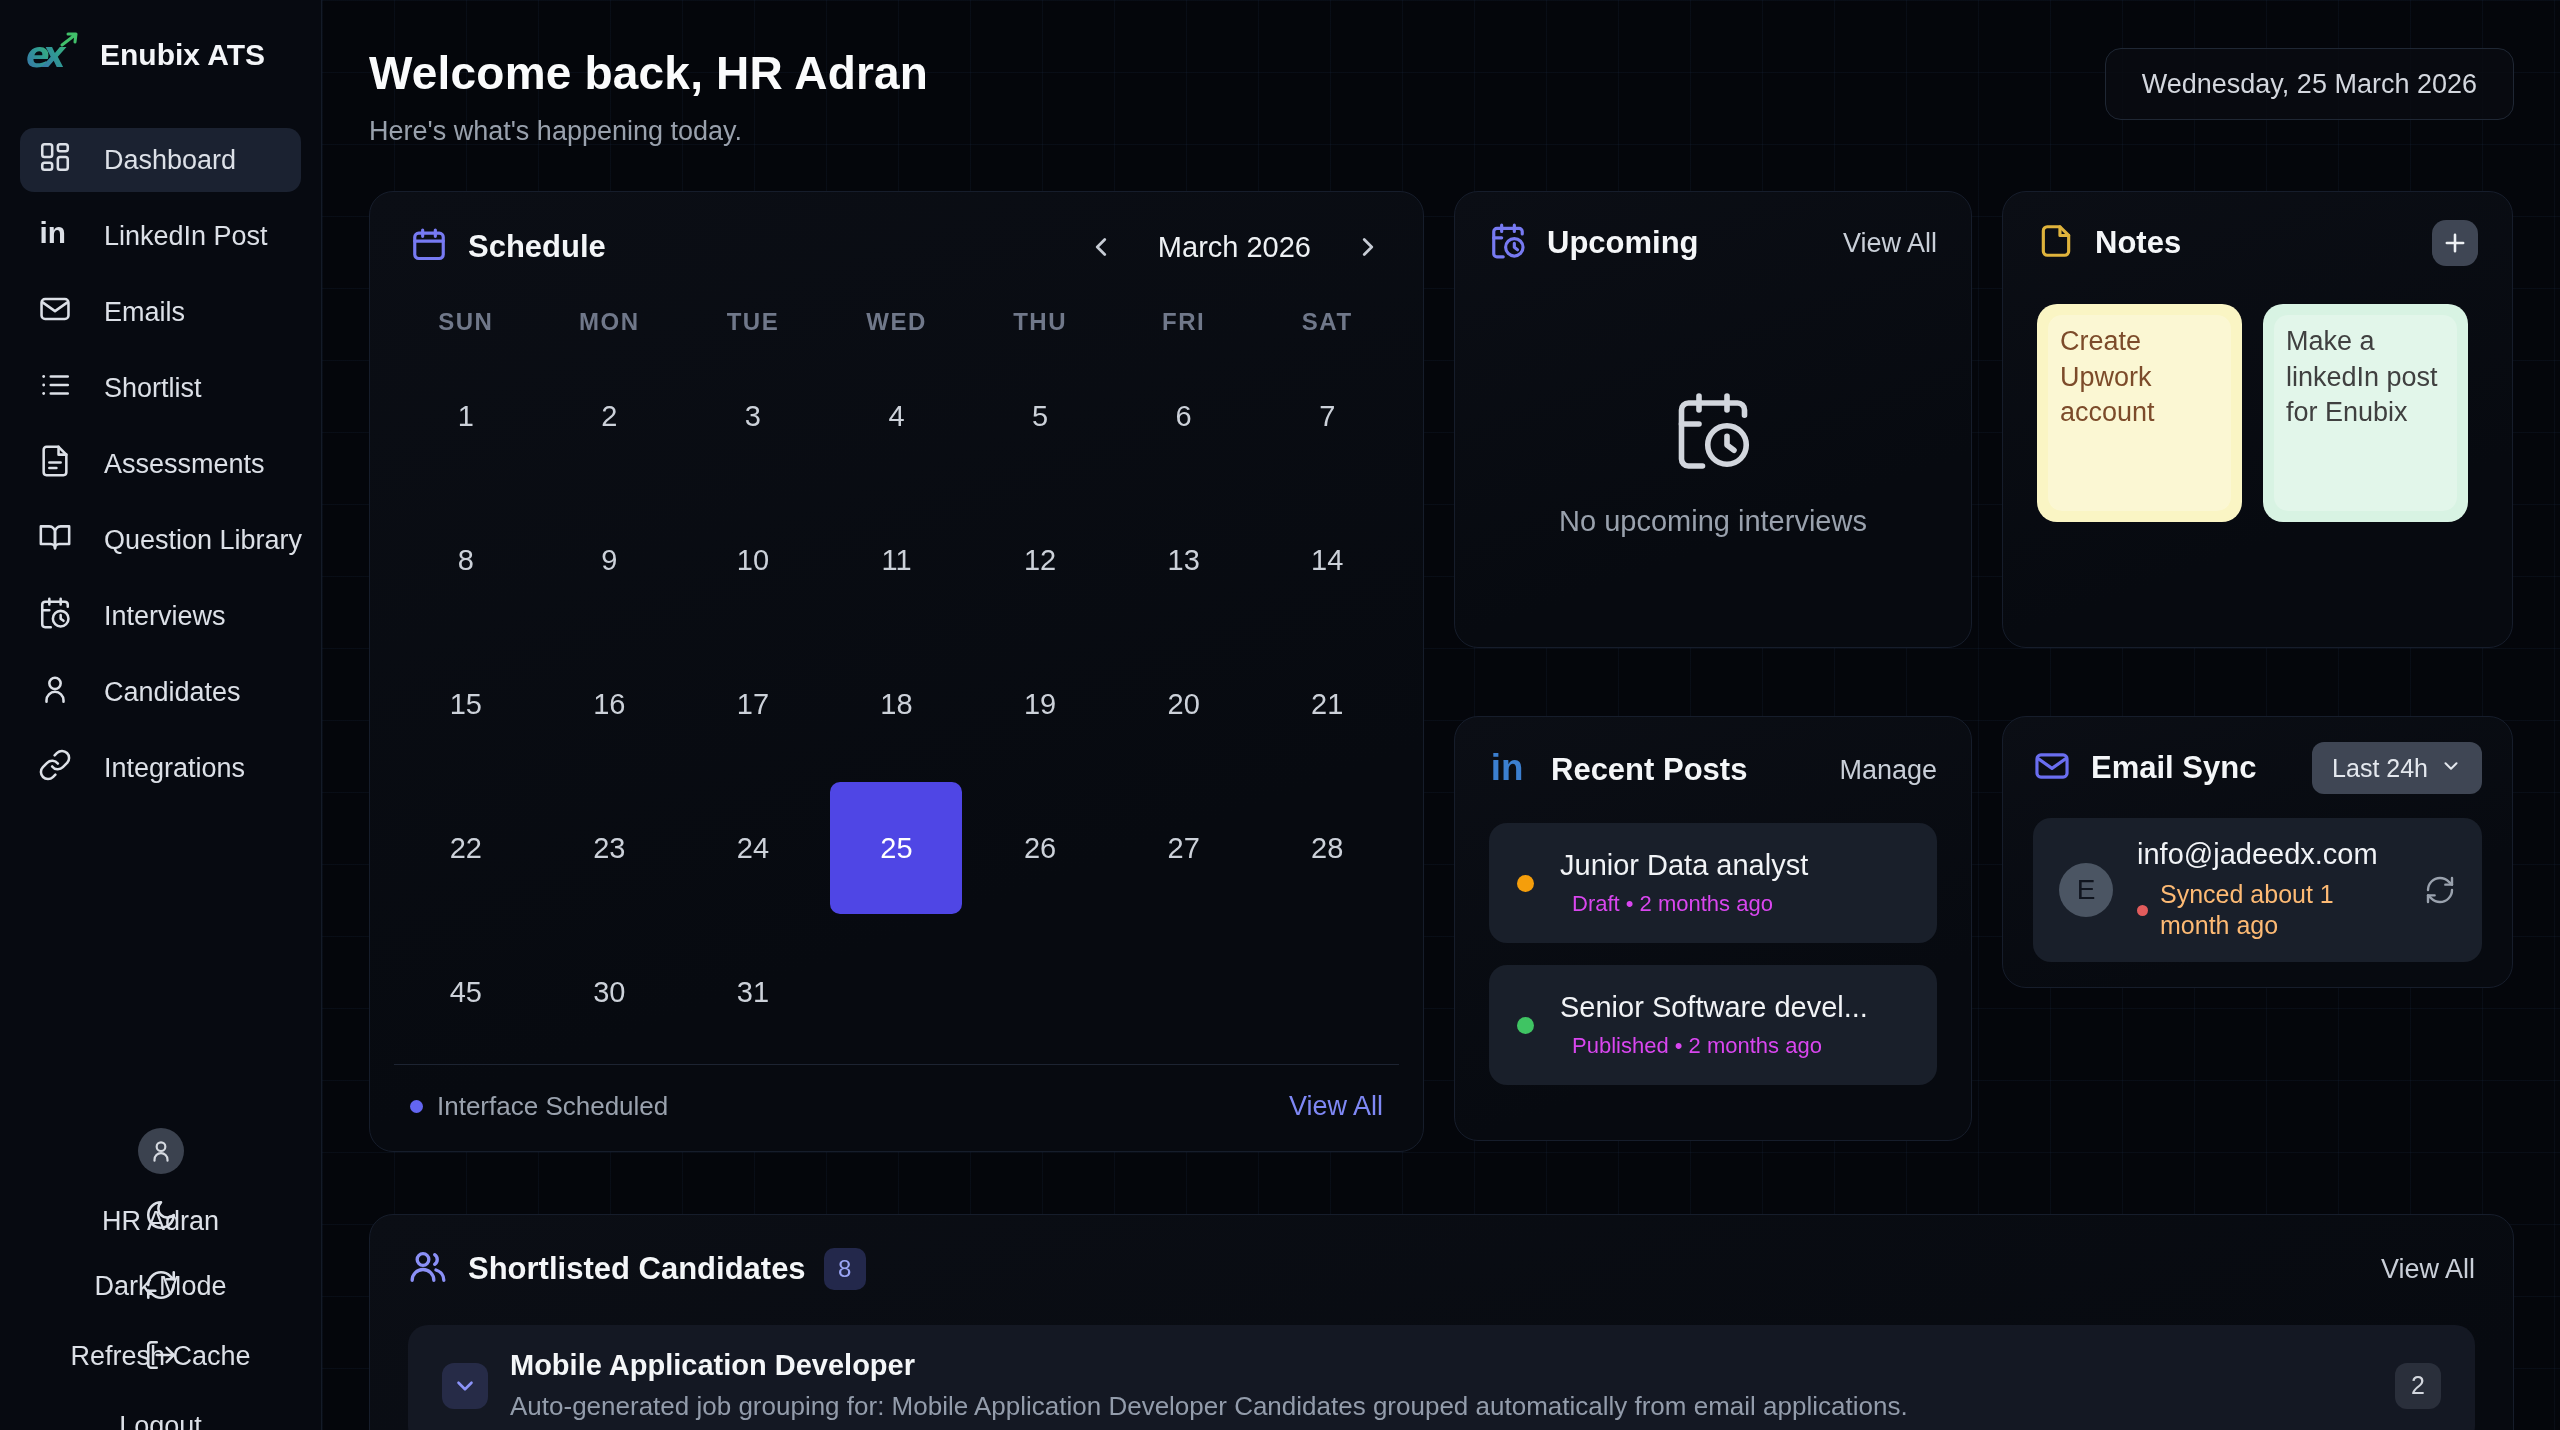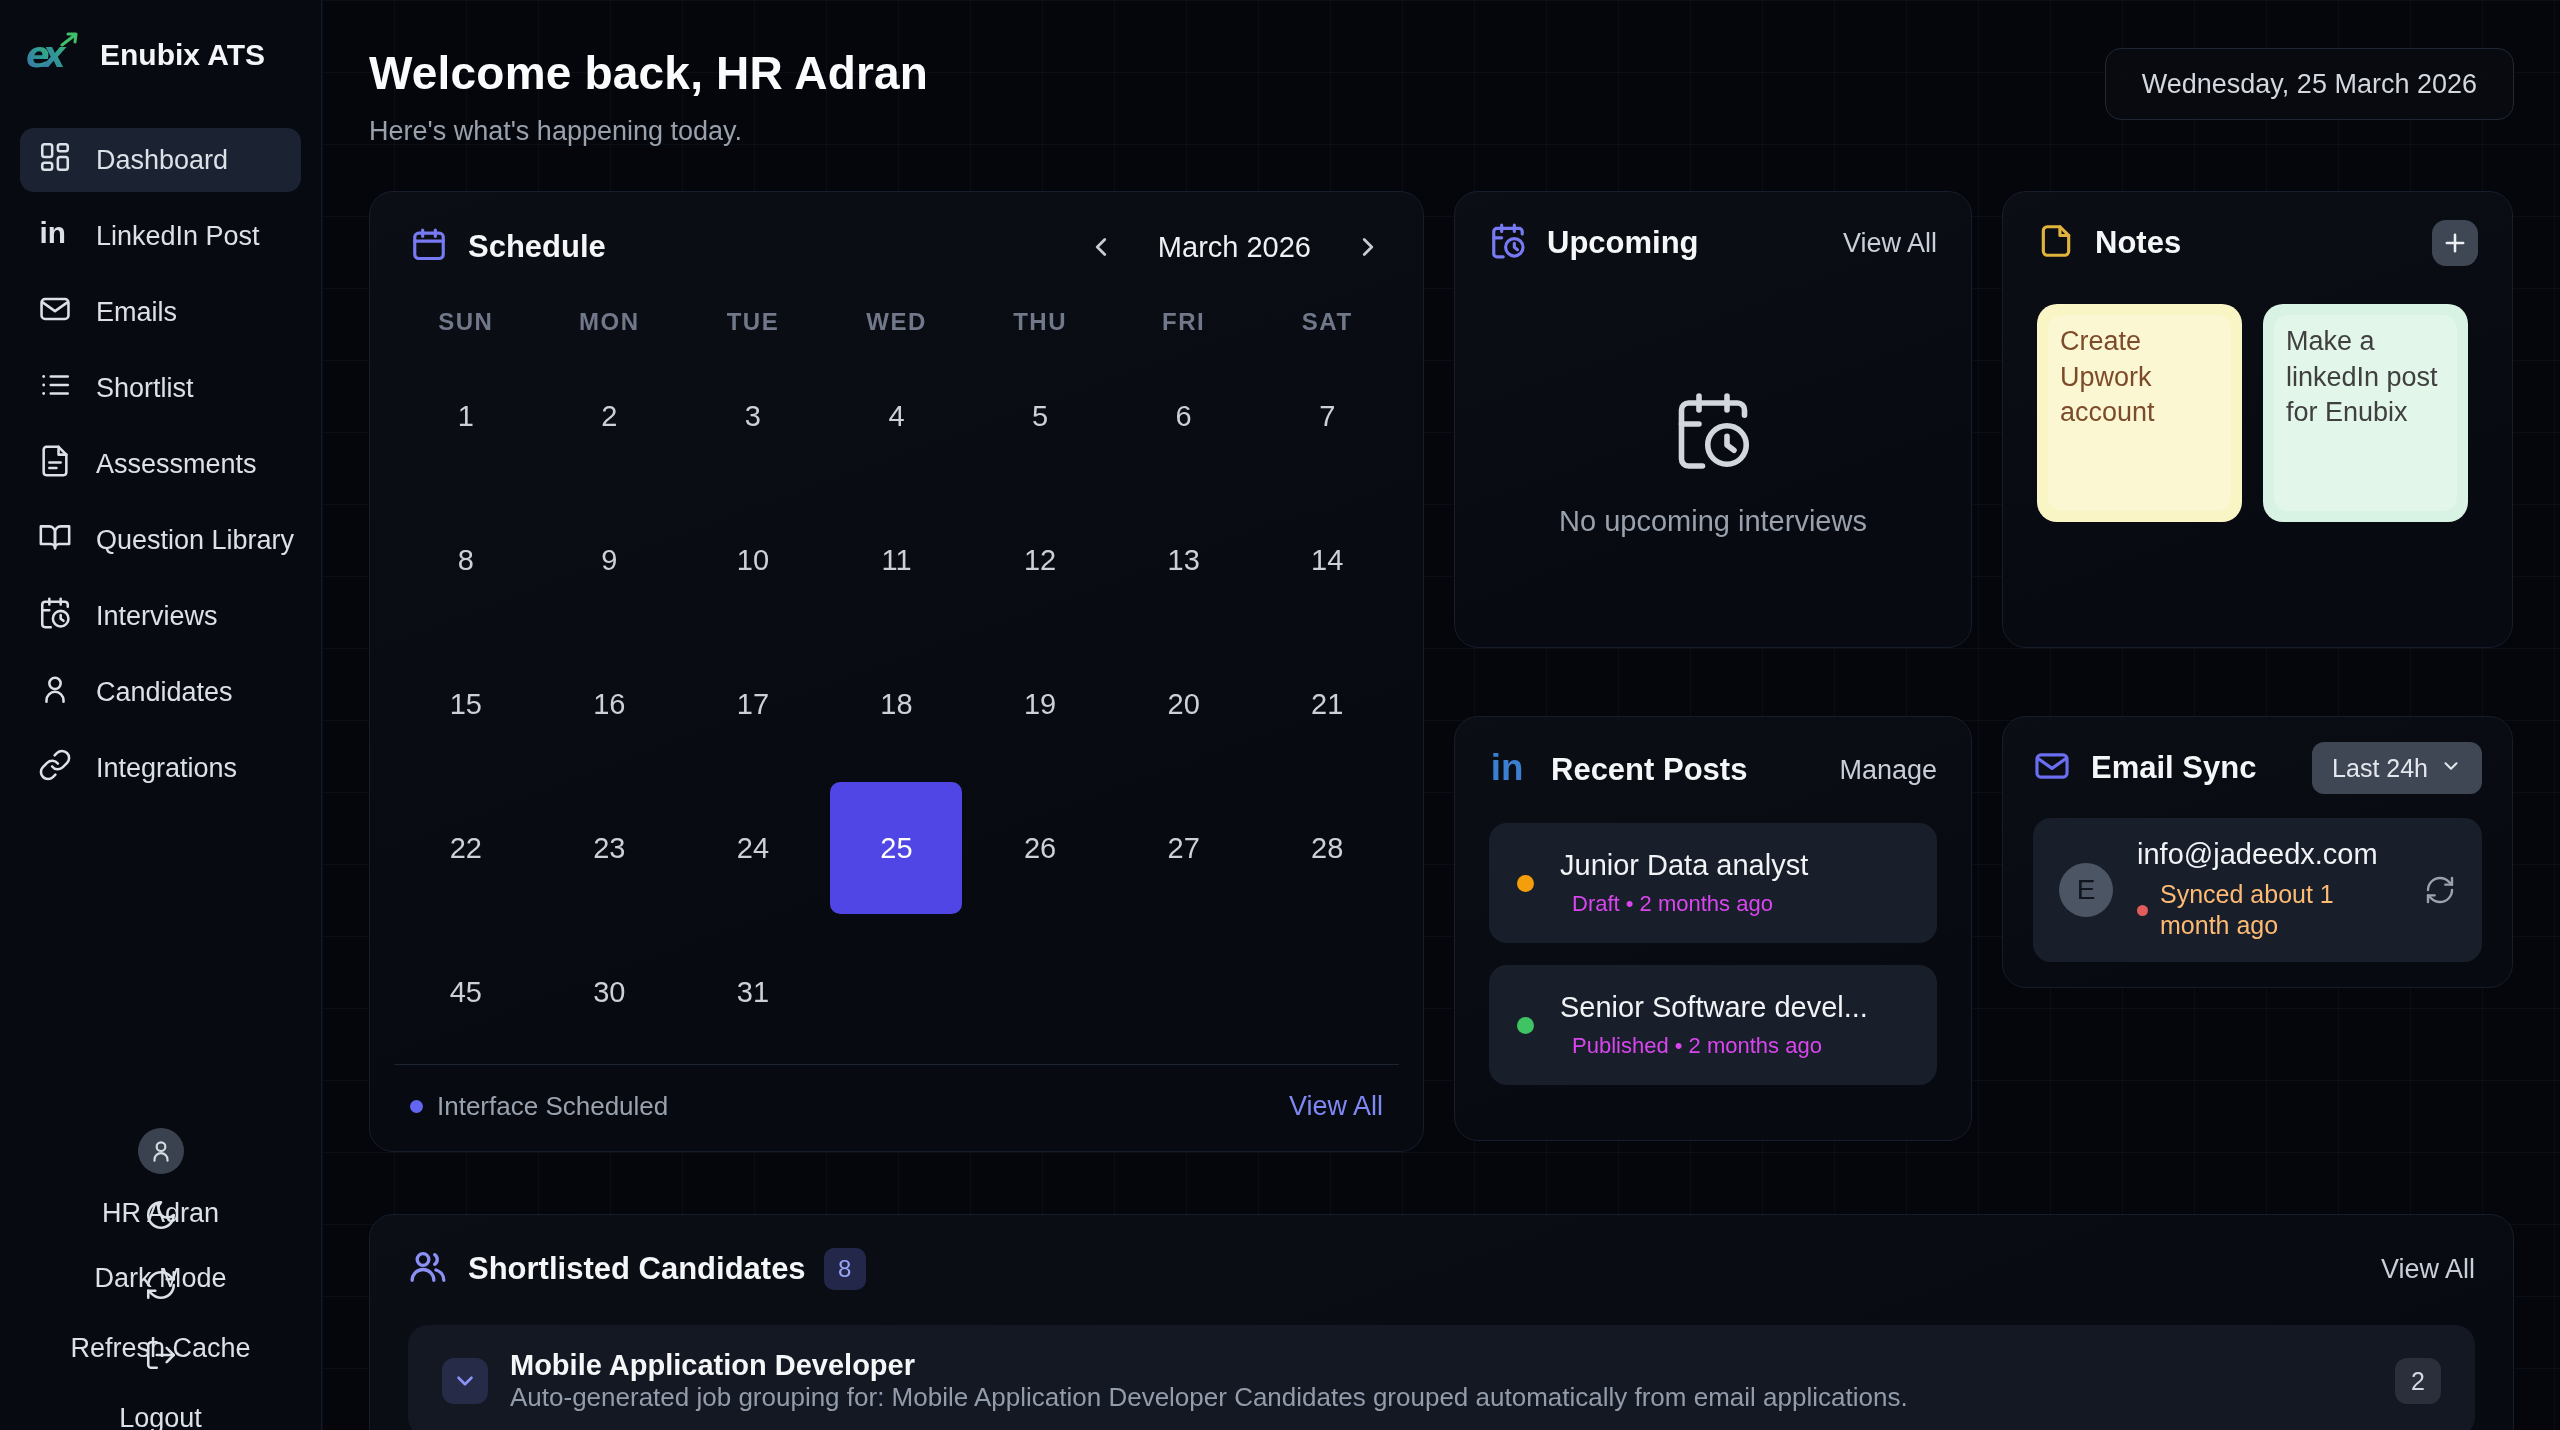--- a/index.html
+++ b/index.html
@@ -15,21 +15,21 @@
   .sidebar {
     width:322px; min-width:322px; height:100%;
     background:#070a11; border-right:1px solid #141b28;
     display:flex; flex-direction:column;
     padding:30px 0 30px; z-index:2;
   }
   .brand { display:flex; align-items:center; gap:16px; padding:0 26px; }
   .brand-name { font-size:30px; font-weight:700; color:#f3f5f8; }
   .nav { margin-top:48px; display:flex; flex-direction:column; gap:12px; padding:0 20px; }
   .nav-item {
-    display:flex; align-items:center; gap:24px; height:64px;
+    display:flex; align-items:center; gap:32px; height:64px;
     padding:0 18px; border-radius:14px; color:#dce0e7; font-size:27px; cursor:pointer;
     white-space:nowrap;
   }
   .nav-item.active { background:#1b2231; }
   .nav-item svg { flex:none; }
   .sidebar-footer { margin-top:auto; display:flex; flex-direction:column; gap:8px; padding:0 20px; }
   .sidebar-footer .nav-item { height:62px;flex-direction:column; }
   .avatar {
     width:46px; height:46px; border-radius:50%; background:#3b424f;
     display:flex; align-items:center; justify-content:center; color:#d6dae1; flex:none;
@@ -153,21 +153,21 @@
     display:flex; align-items:center; justify-content:center;
   }
   .sl-card { margin-top:34px; background:#141823; border-radius:20px; overflow:hidden; }
   .group-row { display:flex; align-items:center; padding:24px 34px; gap:22px; cursor:pointer; }
   .group-chev {
     width:46px; height:46px; border-radius:12px; background:#262b47; color:#8b93f8;
     display:flex; align-items:center; justify-content:center; flex:none; cursor:pointer;
   }
   .group-info { flex:1; }
   .group-title { font-size:29px; font-weight:700; color:#f4f6f8; }
-  .group-desc { font-size:26px; color:#939cab; }
+  .group-desc { margin-top:9px; font-size:26px; color:#939cab; }
   .group-count {
     width:46px; height:46px; border-radius:12px; background:#2a2f3b; color:#d3d7de;
     font-size:25px; display:flex; align-items:center; justify-content:center; flex:none;
   }
 </style>
 </head>
 <body>
 
 <div class="app">
 

